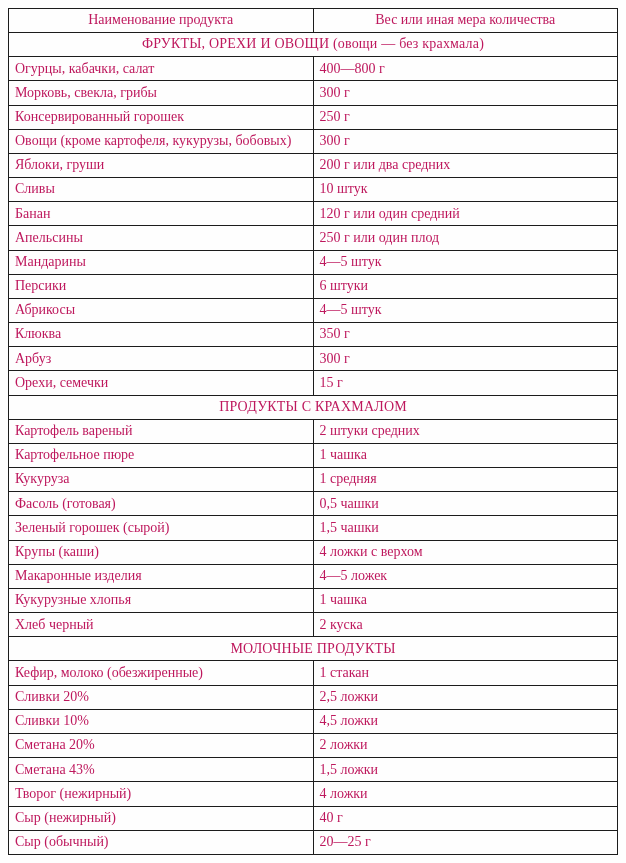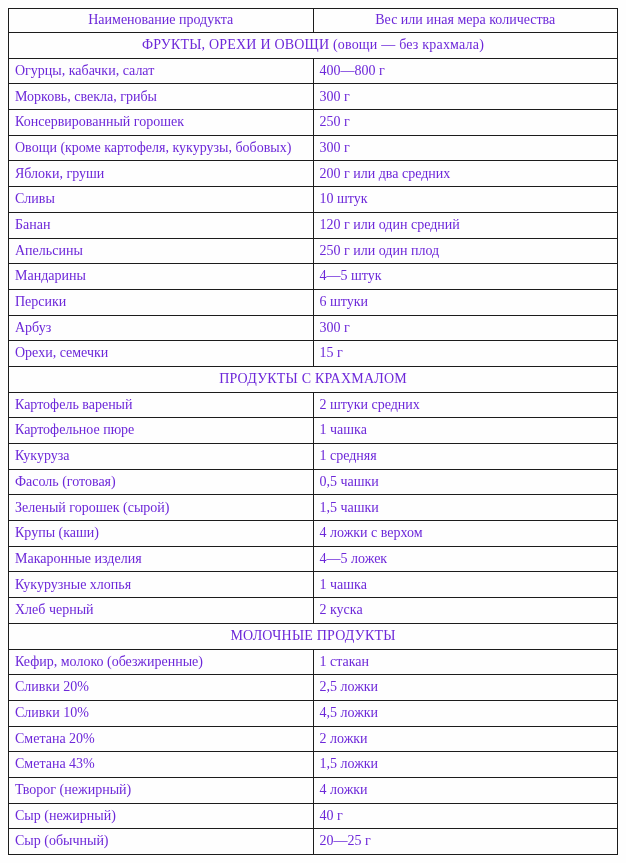--- a/index.html
+++ b/index.html
@@ -6,21 +6,21 @@
     margin: 0;
     padding: 0;
     background: #ffffff;
   }
   .page {
     position: relative;
     width: 626px;
     height: 863px;
     background: #fefefe;
     font-family: "Liberation Serif", "DejaVu Serif", serif;
-    color: #6d28d9;
+    color: #be185d;
     overflow: hidden;
   }
   table.food-table {
     position: absolute;
     left: 8px;
     top: 8px;
     width: 610px;
     height: 847px;
     border-collapse: collapse;
     table-layout: fixed;
@@ -108,20 +108,28 @@
         </tr>
         <tr>
           <td class="name">Мандарины</td>
           <td class="measure">4—5 штук</td>
         </tr>
         <tr>
           <td class="name">Персики</td>
           <td class="measure">6 штуки</td>
         </tr>
         <tr>
+          <td class="name">Абрикосы</td>
+          <td class="measure">4—5 штук</td>
+        </tr>
+        <tr>
+          <td class="name">Клюква</td>
+          <td class="measure">350 г</td>
+        </tr>
+        <tr>
           <td class="name">Арбуз</td>
           <td class="measure">300 г</td>
         </tr>
         <tr>
           <td class="name">Орехи, семечки</td>
           <td class="measure">15 г</td>
         </tr>
         <tr>
           <td colspan="2" class="section">ПРОДУКТЫ С КРАХМАЛОМ</td>
         </tr>

